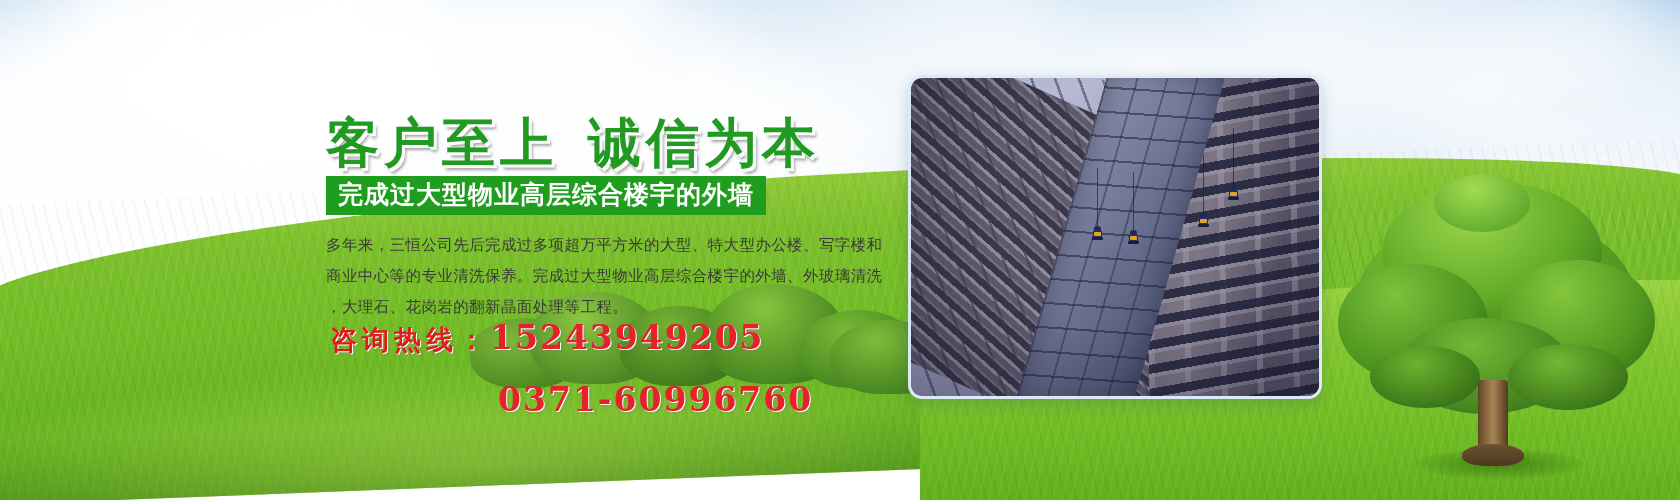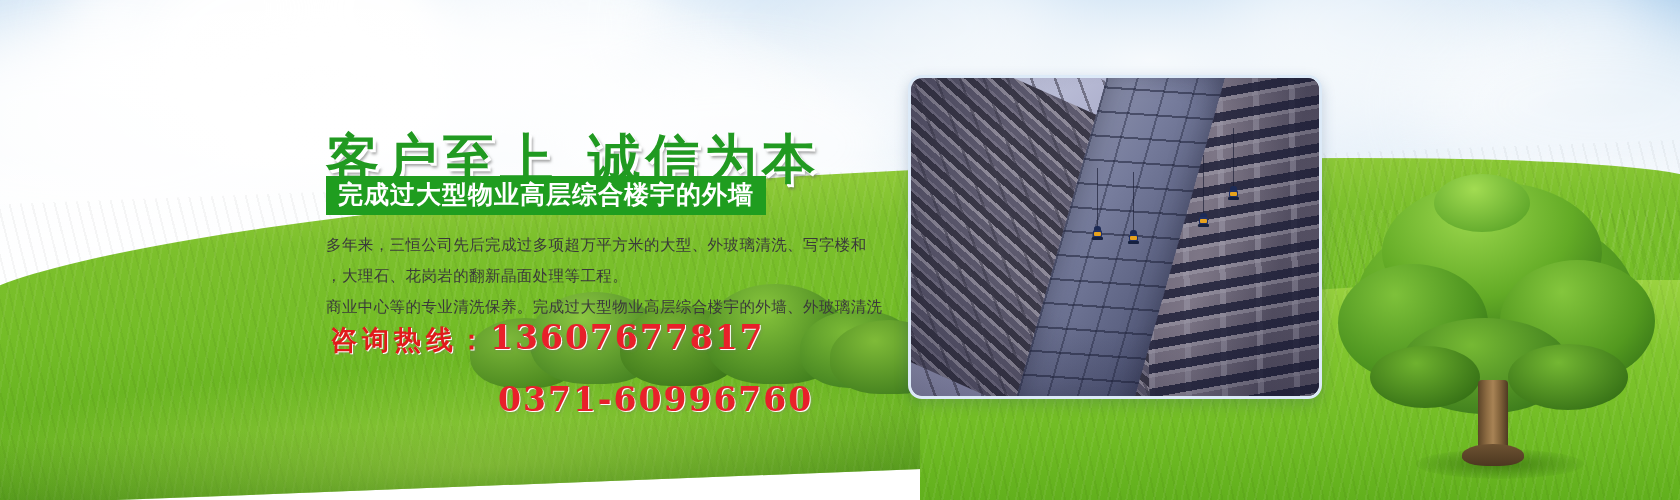--- a/index.html
+++ b/index.html
@@ -74,21 +74,21 @@
     background:linear-gradient(to bottom,#6d5232,#4c3820);
     border-radius:50% 50% 40% 40%;
   }
   .tree-shadow{
     position:absolute;left:86px;top:281px;width:168px;height:30px;border-radius:50%;
     background:radial-gradient(ellipse at center, rgba(40,90,10,.55) 0%, rgba(60,120,20,.25) 55%, rgba(60,120,20,0) 78%);
   }
 
   
   #headline{
-    position:absolute;left:326px;top:124px;
+    position:absolute;left:326px;top:108px;
     font-family:Liberation Serif, serif;
     font-size:53px;font-weight:bold;letter-spacing:5px;
     color:#219a21;white-space:nowrap;
     text-shadow:
       2px 2px 0 #ffffff,
       3px 3px 0 #ffffff,
       4px 5px 3px rgba(90,90,90,.55);
   }
   #headline .gap{display:inline-block;width:30px;}
 
@@ -262,28 +262,28 @@
 
   <div id="headline" class="nosel">
     <span>客户至上</span><span class="gap"></span><span>诚信为本</span>
   </div>
 
   <div id="subbar">
     <div class="subtext nosel">完成过大型物业高层综合楼宇的外墙</div>
   </div>
 
   <div id="body-copy">
-    <p>多年来，三恒公司先后完成过多项超万平方米的大型、外玻璃清洗、写字楼和</p>
+    <p>多年来，三恒公司先后完成过多项超万平方米的大型、特大型办公楼、写字楼和</p>
+    <p>商业中心等的专业清洗保养。完成过大型物业高层综合楼宇的外墙、外玻璃清洗</p>
     <p>，大理石、花岗岩的翻新晶面处理等工程。</p>
-    <p>商业中心等的专业清洗保养。完成过大型物业高层综合楼宇的外墙、外玻璃清洗</p>
   </div>
 
   <div id="hotline">
     <div class="hot-row">
-      <span class="hot-label nosel">咨询热线：</span><span class="hot-number nosel">13607677817</span>
+      <span class="hot-label nosel">咨询热线：</span><span class="hot-number nosel">15243949205</span>
     </div>
     <div class="hot-row row2">
       <span class="hot-number nosel">0371-60996760</span>
     </div>
   </div>
 
   <div id="photo-panel">
     <div id="photo-inner">
       <div class="ph-sky"></div>
       <div class="wingA"></div>

